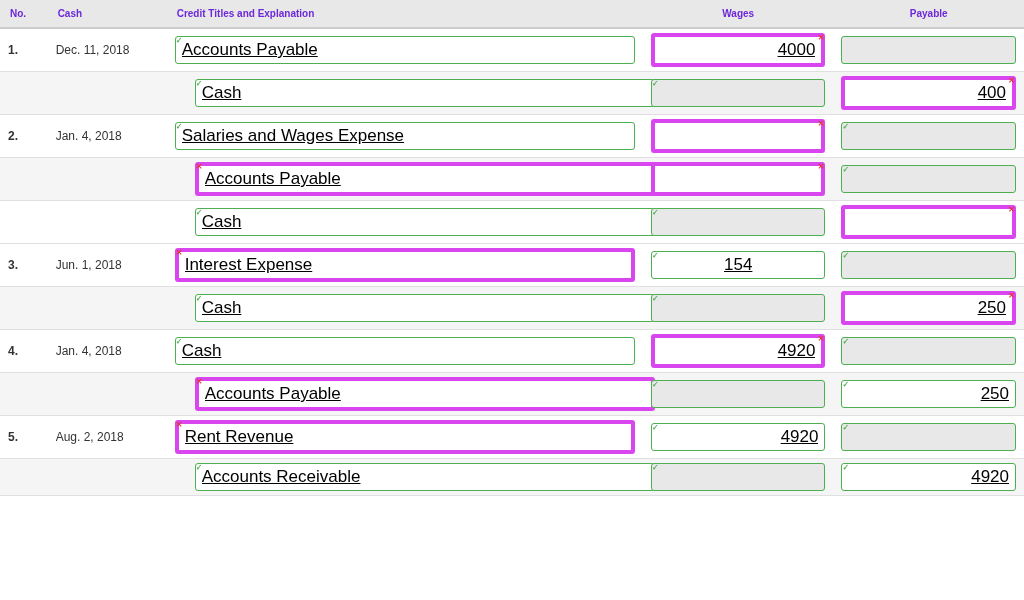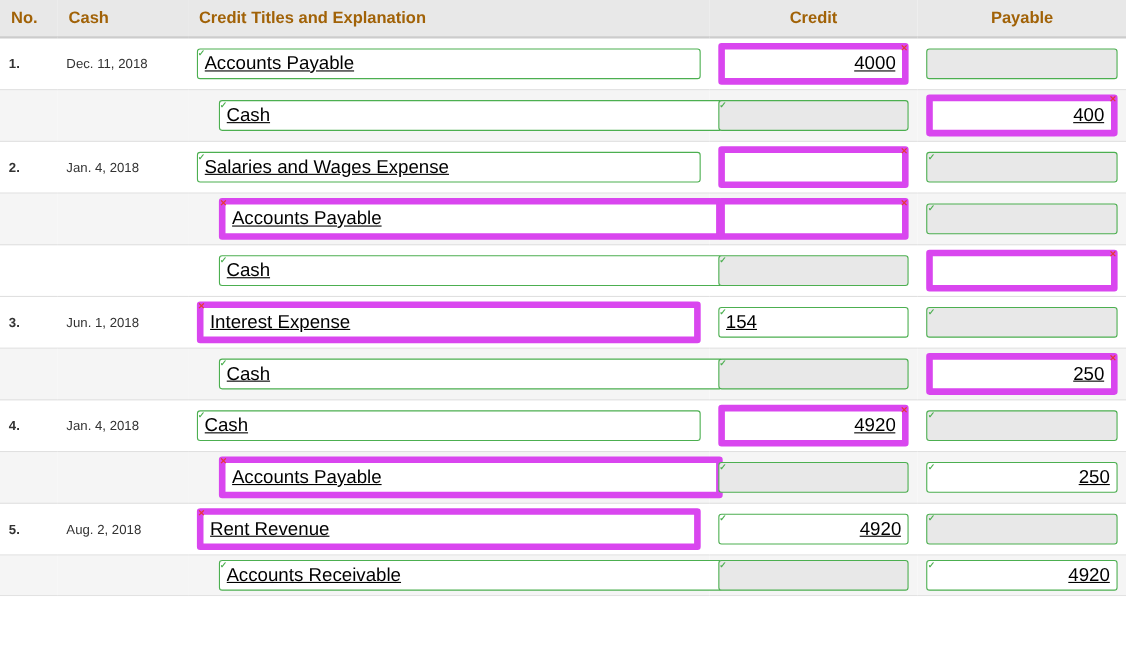--- a/index.html
+++ b/index.html
@@ -12,22 +12,22 @@
     
     .journal-table thead tr {
       background: #e8e8e8;
       border-bottom: 2px solid #ccc;
     }
     
     .journal-table thead th {
       padding: 8px 10px;
       text-align: left;
       font-weight: bold;
-      font-size: 15px;
-      color: #a16207;
+      font-size: 10px;
+      color: #6d28d9;
     }
     
     .journal-table thead th.debit,
     .journal-table thead th.credit {
       text-align: center;
     }
     
     .journal-table tbody tr {
       border-bottom: 1px solid #e0e0e0;
     }
@@ -59,21 +59,21 @@
       outline: none;
       text-decoration: underline;
     }
     
     .input-green {
       border: 1.5px solid #4caf50;
       background: #fff;
     }
     
     .input-red {
-      border: 6px solid #d946ef;
+      border: 4px solid #d946ef;
       background: #fff;
     }
     
     .input-grey {
       border: 1.5px solid #4caf50;
       background: #e8e8e8;
     }
     
     .field-wrap {
       position: relative;
@@ -94,21 +94,21 @@
   </style>
 </head>
 <body>
 
 <table class="journal-table">
   <thead>
     <tr>
       <th class="td-no">No.</th>
       <th class="td-date">Cash</th>
       <th class="td-account">Credit Titles and Explanation</th>
-      <th class="td-debit debit">Credit</th>
+      <th class="td-debit debit">Wages</th>
       <th class="td-credit credit">Payable</th>
     </tr>
   </thead>
   <tbody id="journal-body">
   <tr class="white">
         <td class="td-no">1.</td>
         <td class="td-date">Dec. 11, 2018</td>
         <td class="td-account"><div class="field-wrap" style="margin-left: 0px;"><span class="corner-check tl-green">✓</span><input type="text" class="input-field input-green" value="Accounts Payable" style=""></div></td>
         <td class="td-debit"><div class="field-wrap"><span class="corner-check tr-red">✕</span><input type="text" class="input-field input-red" value="4000" style="text-align: right;"></div></td>
         <td class="td-credit"><div class="field-wrap"><input type="text" class="input-field input-grey" style="text-align: right;"></div></td>
@@ -138,21 +138,21 @@
         <td class="td-no"></td>
         <td class="td-date"></td>
         <td class="td-account"><div class="field-wrap" style="margin-left: 20px;"><span class="corner-check tl-green">✓</span><input type="text" class="input-field input-green" value="Cash" style=""></div></td>
         <td class="td-debit"><div class="field-wrap"><span class="corner-check tl-green">✓</span><input type="text" class="input-field input-grey" style="text-align: right;"></div></td>
         <td class="td-credit"><div class="field-wrap"><span class="corner-check tr-red">✕</span><input type="text" class="input-field input-red" style="text-align: right;"></div></td>
       </tr>
       <tr class="white">
         <td class="td-no">3.</td>
         <td class="td-date">Jun. 1, 2018</td>
         <td class="td-account"><div class="field-wrap" style="margin-left: 0px;"><span class="corner-check tl-red">✕</span><input type="text" class="input-field input-red" value="Interest Expense" style=""></div></td>
-        <td class="td-debit"><div class="field-wrap"><span class="corner-check tl-green">✓</span><input type="text" class="input-field input-green" value="154" style="text-align: left;"></div></td>
+        <td class="td-debit"><div class="field-wrap"><span class="corner-check tl-green">✓</span><input type="text" class="input-field input-green" value="154" style="text-align: center;"></div></td>
         <td class="td-credit"><div class="field-wrap"><span class="corner-check tl-green">✓</span><input type="text" class="input-field input-grey" style="text-align: right;"></div></td>
       </tr>
       <tr class="shaded">
         <td class="td-no"></td>
         <td class="td-date"></td>
         <td class="td-account"><div class="field-wrap" style="margin-left: 20px;"><span class="corner-check tl-green">✓</span><input type="text" class="input-field input-green" value="Cash" style=""></div></td>
         <td class="td-debit"><div class="field-wrap"><span class="corner-check tl-green">✓</span><input type="text" class="input-field input-grey" style="text-align: right;"></div></td>
         <td class="td-credit"><div class="field-wrap"><span class="corner-check tr-red">✕</span><input type="text" class="input-field input-red" value="250" style="text-align: right;"></div></td>
       </tr>
       <tr class="white">

